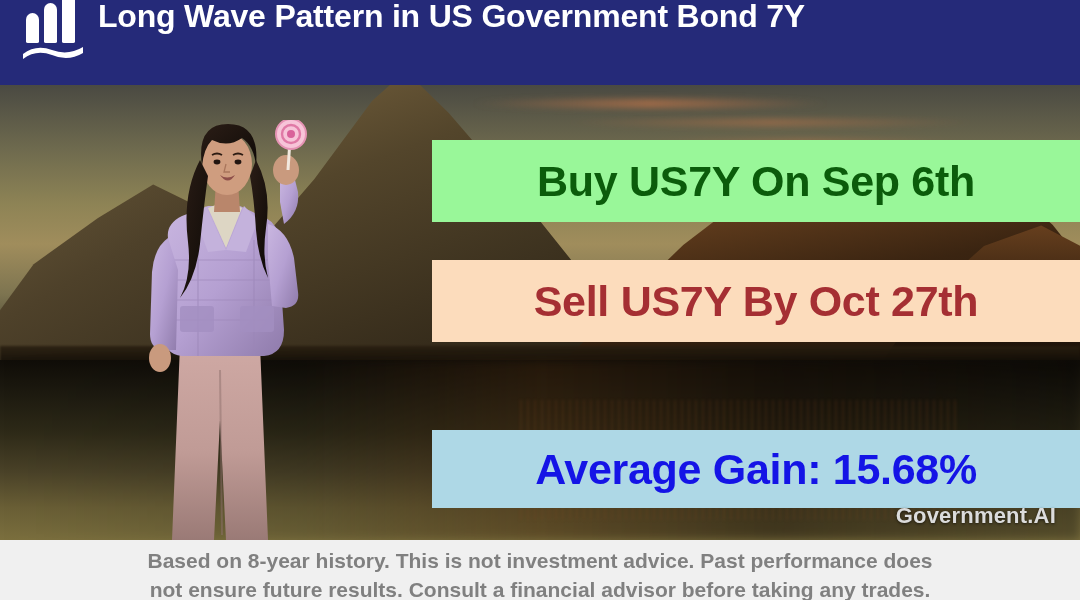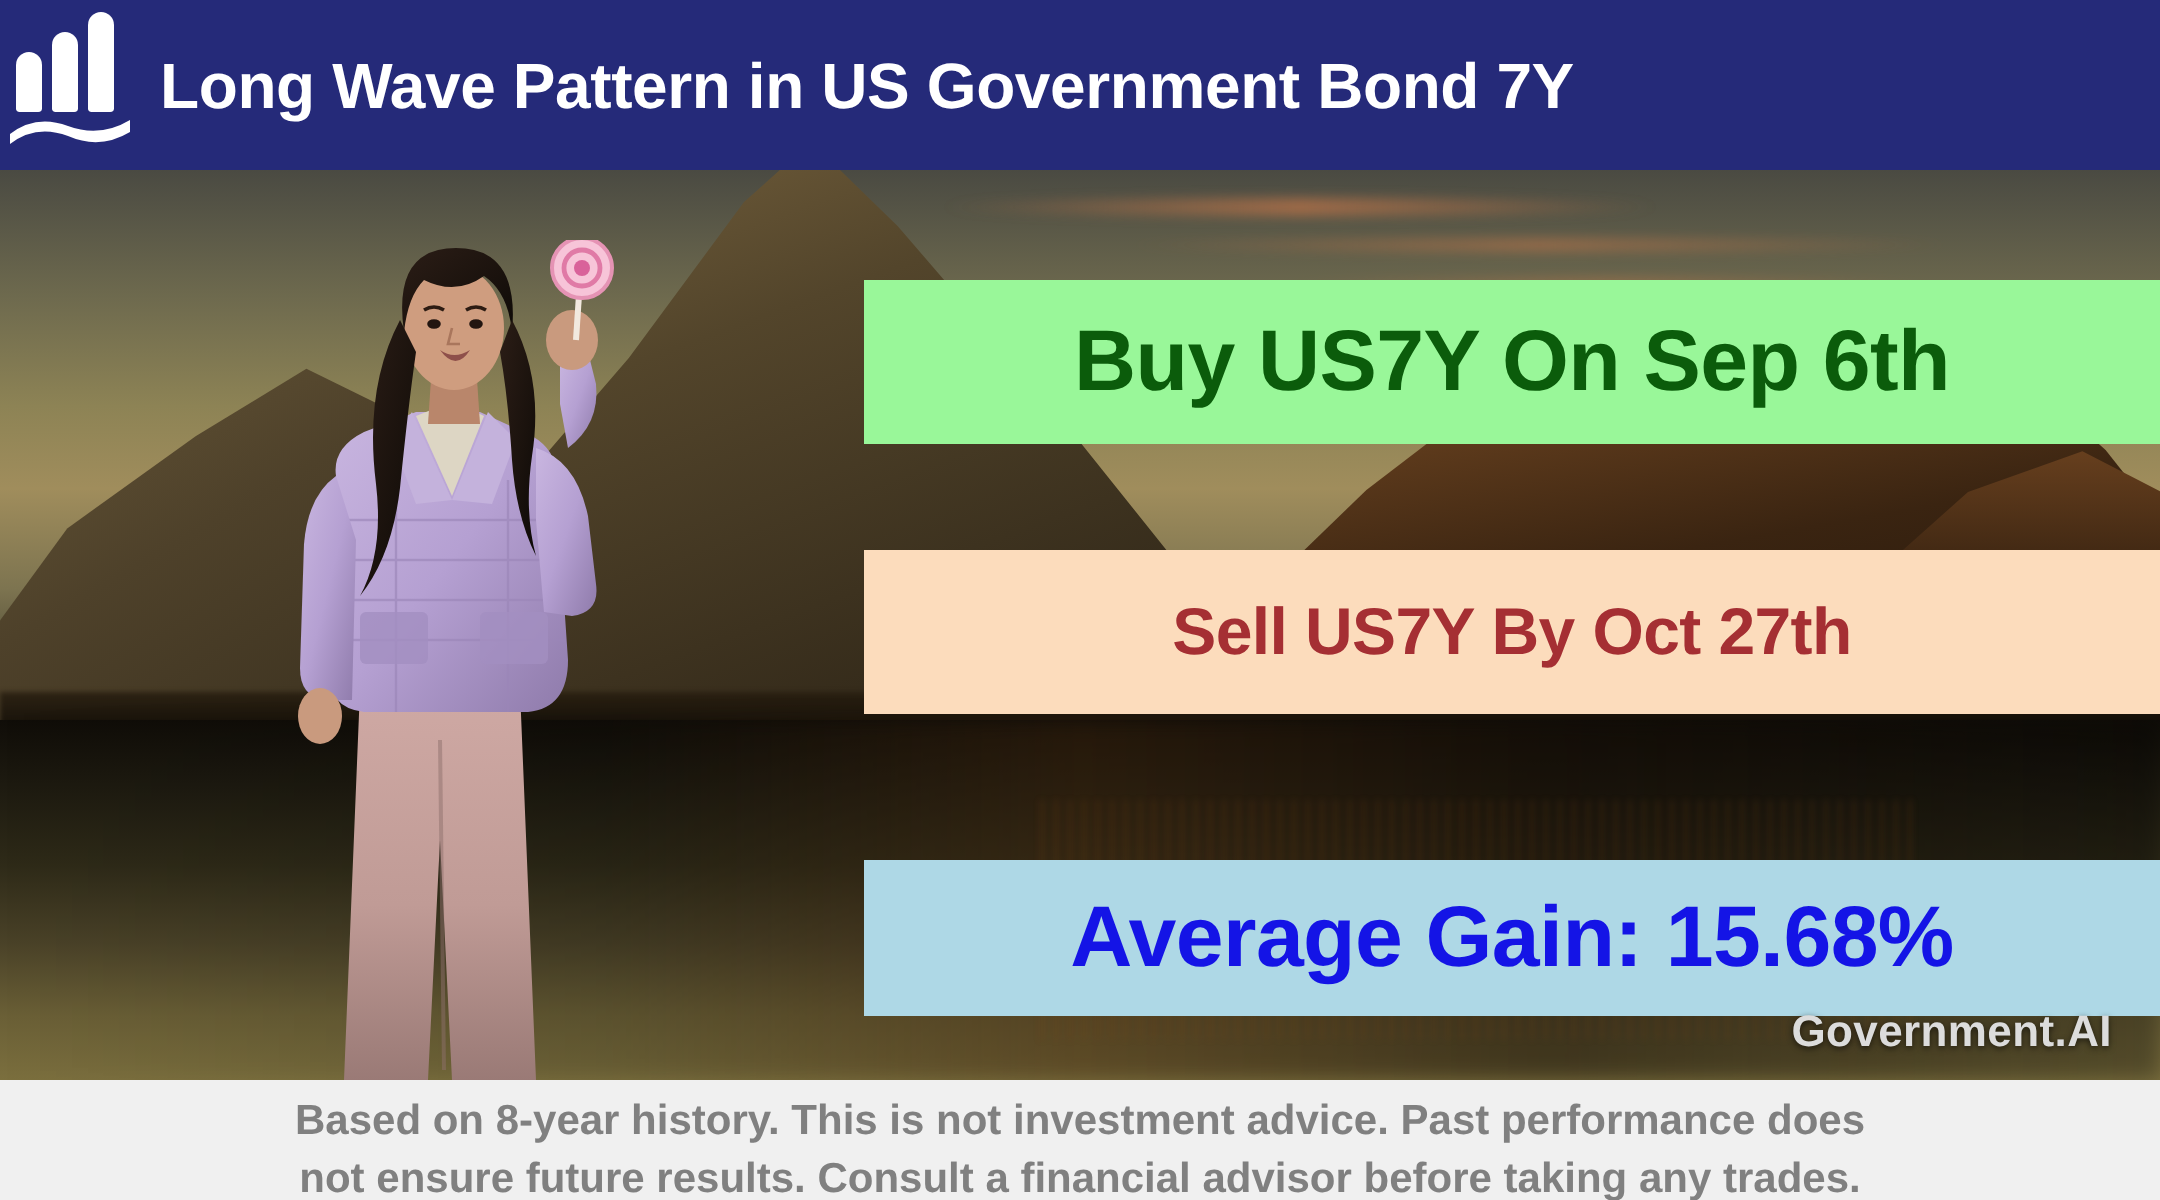--- a/index.html
+++ b/index.html
@@ -12,22 +12,22 @@
     position:relative;
     width:1080px; height:600px;
     overflow:hidden;
   }
 
   
   .header {
     position:absolute; top:0; left:0;
     width:1080px; height:85px;
     background:#252a79;
-    display:flex; align-items:center;
-    padding-left:4px;
+    display:flex; 
+    padding-left:22px;
     z-index:40;
   }
   .logo {
     width:62px; height:58px;
     position:relative; flex:0 0 auto;
     margin-right:14px; margin-top:2px;
   }
   .logo .bar {
     position:absolute; bottom:17px;
     width:13px; background:#ffffff;
@@ -149,21 +149,21 @@
   .boxes { position:absolute; left:0; top:0; width:1080px; height:600px; z-index:20; pointer-events:none; }
   .callout {
     position:absolute; left:432px; width:648px;
     display:flex; align-items:center; justify-content:center;
     pointer-events:auto;
     font-weight:bold;
     letter-spacing:-0.3px;
     white-space:nowrap;
   }
   .callout-buy   { top:140px; height:82px; background:#99f799; color:#0b5c0b; font-size:43px; }
-  .callout-sell  { top:275px; height:82px; background:#fcdcbc; color:#a52f33; font-size:33px; }
+  .callout-sell  { top:260px; height:82px; background:#fcdcbc; color:#a52f33; font-size:43px; }
   .callout-gain  { top:410px; height:78px; background:#aed8e6; color:#1414e6; font-size:43px;margin-top:20px; }
 
   
   .watermark {
     position:absolute; right:24px; top:503px;
     color:#dcdcdc; font-size:22px; font-weight:bold;
     letter-spacing:.2px; z-index:25;
     text-shadow:0 1px 3px rgba(0,0,0,.6);
   }
 

